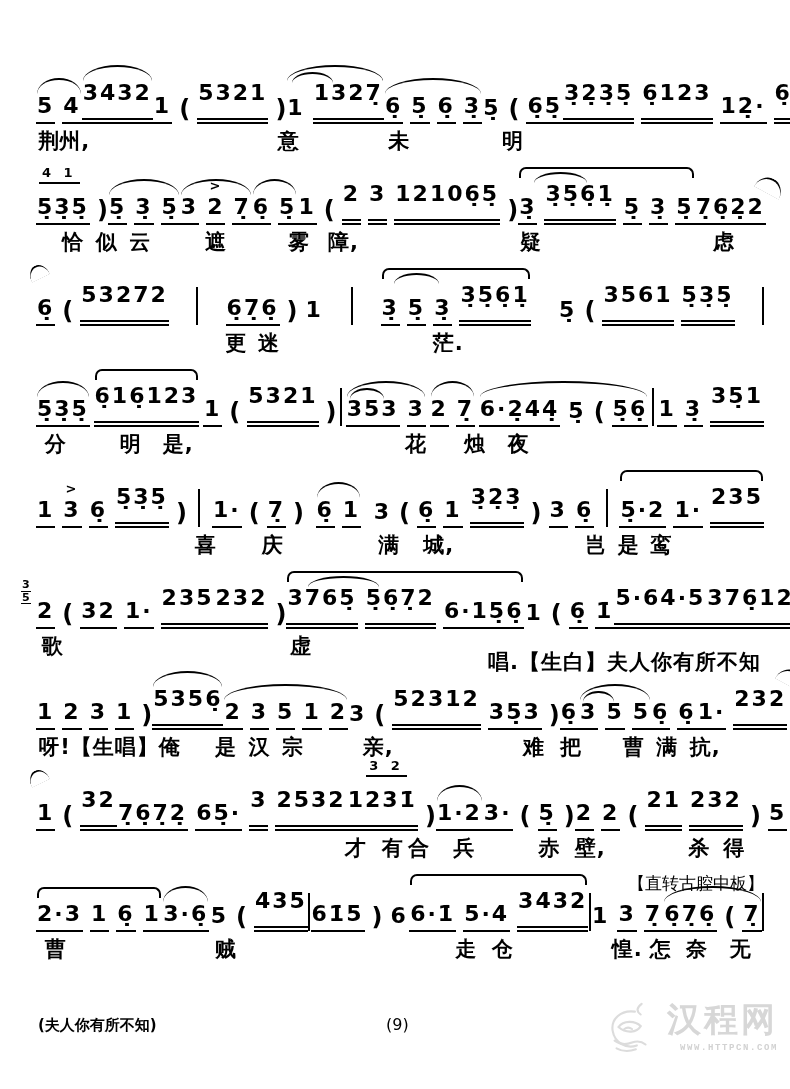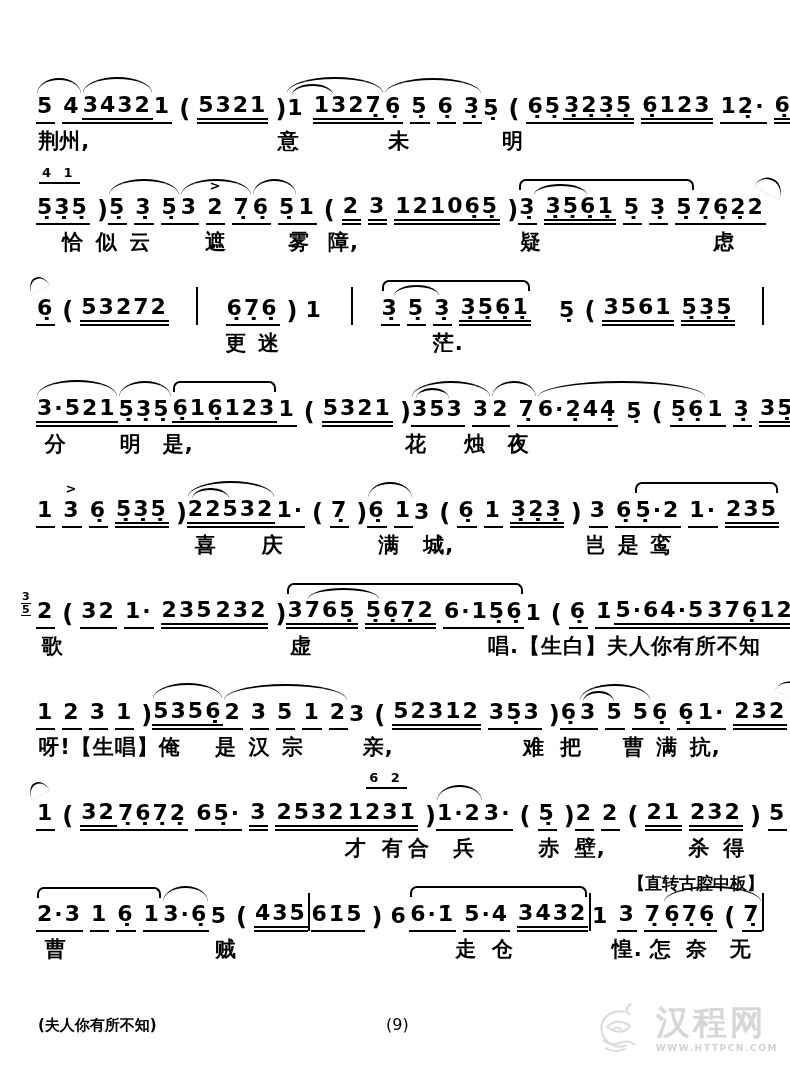--- a/index.html
+++ b/index.html
@@ -5,21 +5,21 @@
   html,body{margin:0;padding:0;background:#888;}
   .page{position:relative;width:790px;height:1089px;background:#ffffff;overflow:hidden;
         font-family:"DejaVu Sans","Liberation Sans",sans-serif;color:#000;}
   .score{position:absolute;top:60px;left:36px;right:26px;}
   .row{position:relative;height:101px;}
   .notes{display:flex;justify-content:space-between;align-items:flex-end;height:64px;}
   .group{position:relative;display:flex;align-items:flex-end;gap:7px;padding-top:20px;}
   .note{font-weight:700;font-size:22px;line-height:1;letter-spacing:2px;padding:0 1px 5px;}
   .u0{border-bottom:none;}
   .u1{border-bottom:2px solid #000;}
-  .u2{border-bottom:6px double #000;padding-bottom:2px;}
+  .u2{border-bottom:6px double #000;padding-bottom:14px;}
   .paren{font-size:24px;font-weight:700;line-height:1;padding:0 0 3px;}
   .barline{width:2px;height:38px;background:#000;align-self:flex-end;margin-bottom:1px;}
   
   .arc::before,.arc2::before{content:"";position:absolute;top:3px;left:1px;right:1px;height:14px;
       border-top:2px solid #000;border-radius:50% / 100% 100% 0 0;}
   .arc2::after{content:"";position:absolute;top:10px;left:6%;width:42%;height:9px;
       border-top:2px solid #000;border-radius:50% / 100% 100% 0 0;}
   .bracket::before,.bracket-arc::before{content:"";position:absolute;top:4px;left:1px;right:1px;height:9px;
       border:2px solid #000;border-bottom:none;border-radius:7px 7px 0 0;}
   .bracket-arc::after{content:"";position:absolute;top:9px;left:9%;width:30%;height:9px;
@@ -35,27 +35,27 @@
   
   .grace{position:absolute;top:-10px;left:8%;font-size:13px;font-weight:700;line-height:1.1;
       border-bottom:2px solid #000;padding:0 3px 2px;letter-spacing:4px;white-space:nowrap;}
   .grace.stack{display:flex;flex-direction:column;align-items:center;border-bottom:none;
       left:-15px;top:12px;font-size:11px;letter-spacing:0;padding:0;}
   .grace.stack div{border-bottom:1px solid #000;padding:0 1px;line-height:1.05;}
   
   .lyrics{position:relative;height:33px;margin-top:3px;}
   .ly{position:absolute;top:0;font-size:21px;font-weight:700;white-space:nowrap;letter-spacing:1px;}
   
-  .annot{position:absolute;top:4px;right:0;font-size:17px;font-weight:700;}
+  .annot{position:absolute;top:4px;right:0;font-size:17px;font-weight:400;}
   
   .f-title{position:absolute;left:38px;top:1016px;font-size:15px;font-weight:700;}
   .f-page{position:absolute;left:386px;top:1015px;font-size:16px;}
-  .logo{position:absolute;right:12px;top:1000px;display:flex;align-items:center;gap:6px;text-decoration:none;cursor:pointer;}
+  .logo{position:absolute;right:12px;top:1000px;display:flex;align-items:center;gap:6px;text-decoration:none;cursor:pointer;font-family:Liberation Mono, monospace;}
   .logo-name{font-size:34px;font-weight:700;color:#d7d7d7;letter-spacing:3px;line-height:1;}
-  .logo-url{font-size:9px;color:#d2d2d2;letter-spacing:1.6px;text-align:center;margin-top:4px;font-weight:700;}
+  .logo-url{font-size:9px;color:#d2d2d2;letter-spacing:1.6px;text-align:right;margin-top:4px;font-weight:700;}
 </style>
 </head>
 <body>
 
 <div class="page">
   <div id="score" class="score">
       <div class="row">
         <div class="notes">
           <div class="group arc">
             <span class="note u1">5</span>
@@ -185,23 +185,20 @@
         </div>
         <div class="lyrics">
           <span class="ly" style="left: 26%;">更</span>
           <span class="ly" style="left: 30.5%;">迷</span>
           <span class="ly" style="left: 54.5%;">茫.</span>
         </div>
       </div>
       <div class="row">
         <div class="notes">
           <div class="group arc">
-            <span class="note u2">3·521</span>
-          </div>
-          <div class="group arc">
             <span class="note u1">5̣3̣5̣</span>
           </div>
           <div class="group bracket">
             <span class="note u2">6̣16̣123</span>
           </div>
           <div class="group">
             <span class="note u1">1</span>
             <span class="paren">(</span>
             <span class="note u2">5321</span>
             <span class="paren">)</span>
@@ -240,23 +237,20 @@
       <div class="row">
         <div class="notes">
           <div class="group">
             <span class="note u1">1</span>
             <span class="note u1 acc">3</span>
             <span class="note u1">6̣</span>
             <span class="note u2">5̣3̣5̣</span>
             <span class="paren">)</span>
           </div>
           <div class="barline"></div>
-          <div class="group arc2">
-            <span class="note u2">22532</span>
-          </div>
           <div class="group">
             <span class="note u1">1·</span>
             <span class="paren">(</span>
             <span class="note u1">7̣</span>
             <span class="paren">)</span>
           </div>
           <div class="group arc">
             <span class="note u1">6̣</span>
             <span class="note u1">1</span>
           </div>
@@ -320,21 +314,21 @@
           <div class="group">
             <span class="note u2">5·64·5</span>
           </div>
           <div class="group">
             <span class="note u2">376̣123</span>
           </div>
         </div>
         <div class="lyrics">
           <span class="ly" style="left: 0.8%;">歌</span>
           <span class="ly" style="left: 34.9%;">虚</span>
-          <span class="ly" style="left: 62.1%;">唱.【生白】夫人你有所不知</span>
+          <span class="ly" style="left: 62.1%; margin-top: 16px;">唱.【生白】夫人你有所不知</span>
         </div>
       </div>
       <div class="row">
         <div class="notes">
           <div class="group">
             <span class="note u1">1</span>
             <span class="note u1">2</span>
             <span class="note u1">3</span>
             <span class="note u1">1</span>
             <span class="paren">)</span>
@@ -396,21 +390,21 @@
             <span class="note u2">32</span>
           </div>
           <div class="barline"></div>
           <div class="group">
             <span class="note u1">7̣6̣7̣2̣</span>
             <span class="note u1">65̣·</span>
             <span class="note u2">3</span>
             <span class="note u2">2532</span>
           </div>
           <div class="group">
-            <div class="grace" style="left: 22%;">6 2</div>
+            <div class="grace" style="left: 22%;">3 2</div>
             <span class="note u2">1231̇</span>
             <span class="paren">)</span>
           </div>
           <div class="barline"></div>
           <div class="group arc">
             <span class="note u1">1·2</span>
           </div>
           <div class="group">
             <span class="note u1">3·</span>
             <span class="paren">(</span>

